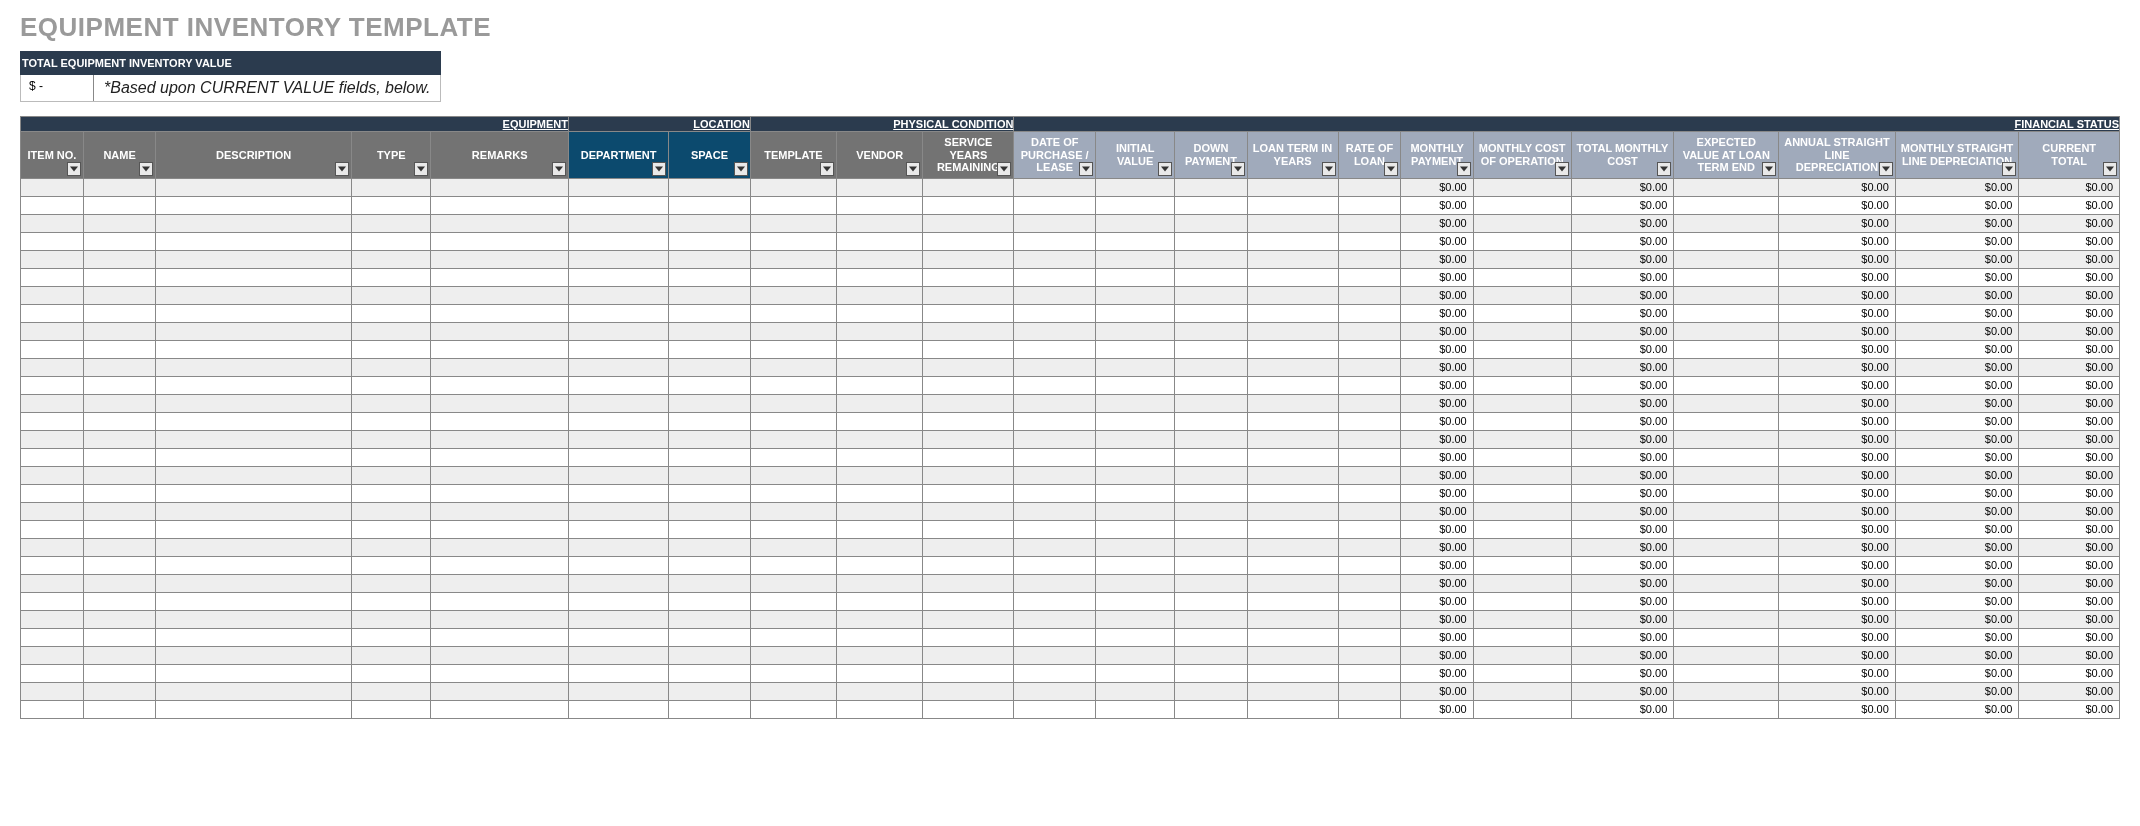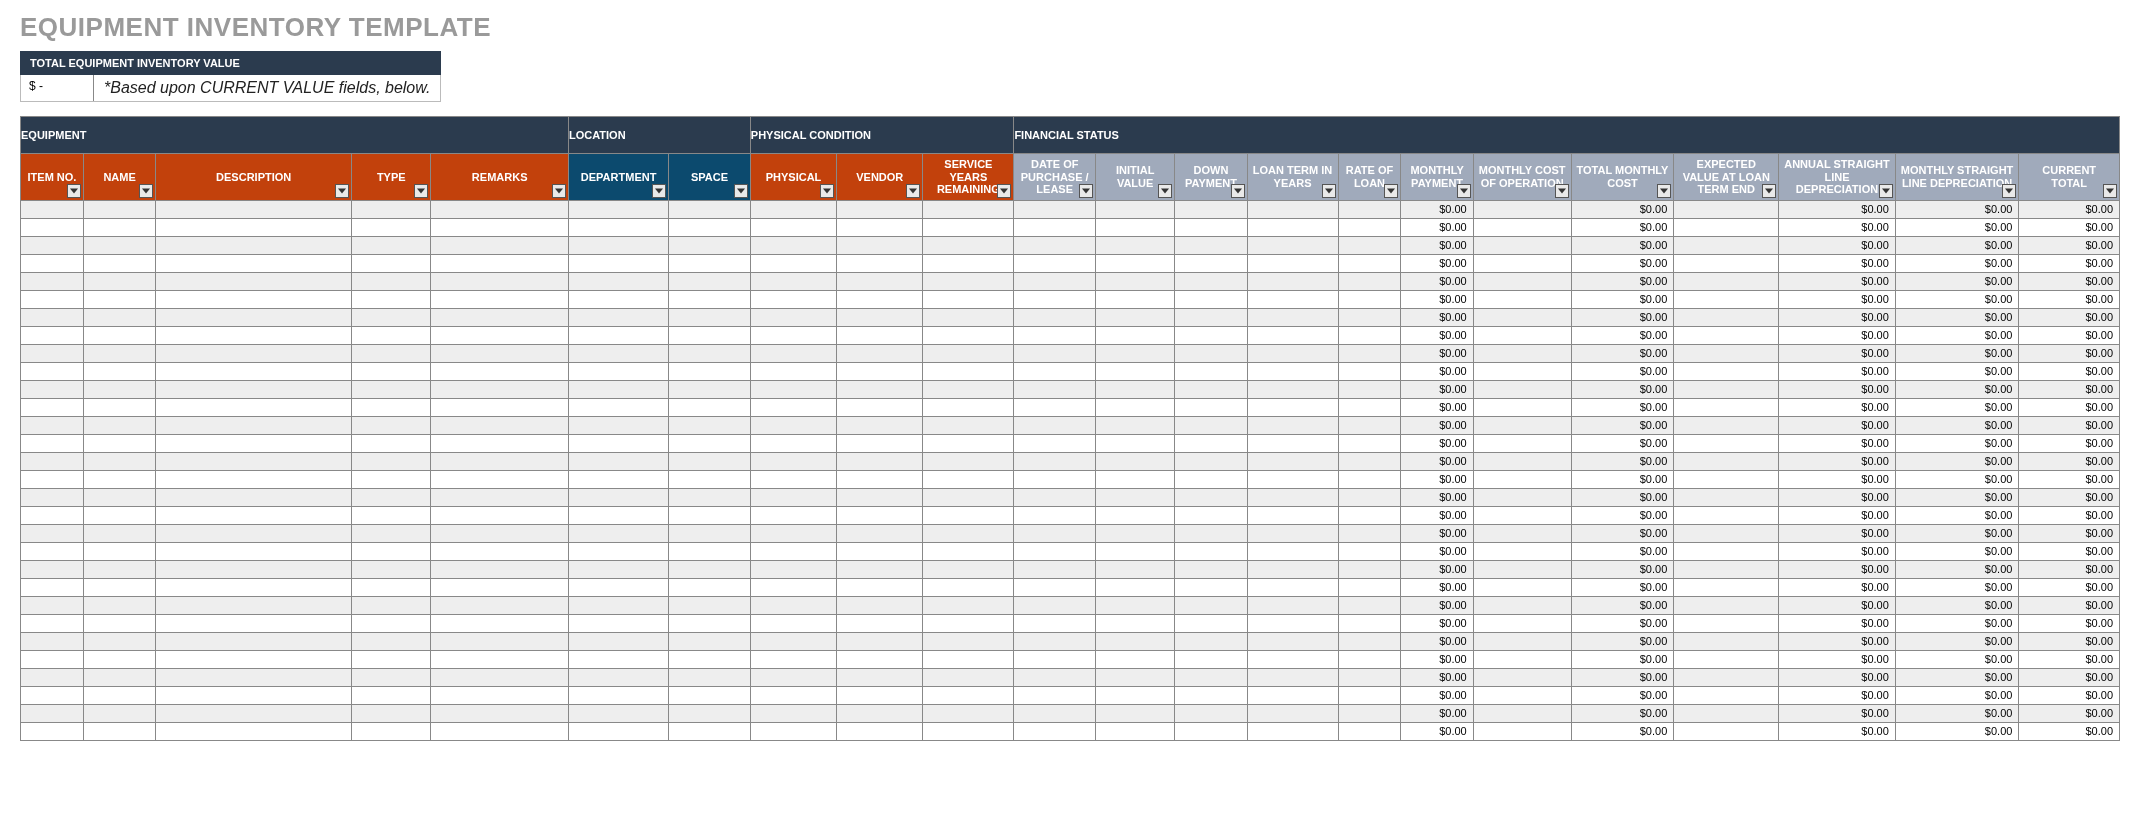--- a/index.html
+++ b/index.html
@@ -1,28 +1,28 @@
 <!DOCTYPE html>
 <html><head>
 <meta charset="utf-8">
 <style>
   * { box-sizing: border-box; margin: 0; padding: 0; }
   html, body { width: 2140px; font-family: Arial, Helvetica, sans-serif; background: #fff; }
   body { padding: 12px 20px 40px 20px; }
   .title { color: #9a9a9a; font-size: 26px; font-weight: 700; letter-spacing: .5px; margin-bottom: 8px; }
   .summary-wrap { display: inline-block; margin-bottom: 14px; }
-  .summary-head { background: #2b3b4e; color: #fff; font-size: 11px; font-weight: 700; padding: 6px 10px; }
+  .summary-head { background: #2b3b4e; color: #fff; font-size: 11px; font-weight: 700; padding: 6px 2px; }
   .summary-row { display: flex; border: 1px solid #bbb; border-top: none; }
   .summary-cell-val { width: 72px; padding: 4px 8px; font-size: 12px; color: #000; }
   .summary-cell-note { flex: 1; padding: 4px 10px; font-size: 16px; font-style: italic; color: #222; border-left: 1px solid #888; }
   table { border-collapse: collapse; width: 100%; table-layout: fixed; }
   th, td { border: 1px solid #888; font-size: 11px; }
-  .group-row th { background: #2b3b4e; color: #fff; font-weight: 700; text-align: left; padding: 12px 0; }
+  .group-row th { background: #2b3b4e; color: #fff; font-weight: 700; text-align: right; padding: 1px 0; text-decoration: underline; }
   .hdr-row th {
-    background: #c2410c; color: #fff; font-weight: 700; text-align: center;
+    background: #737373; color: #fff; font-weight: 700; text-align: center;
     padding: 4px 4px 4px 4px; line-height: 1.15; position: relative; height: 40px; vertical-align: middle;
   }
   .hdr-row th.lighter { background: #0c4a6e; }
   .hdr-row th.lightest { background: #a0aabb; }
   .filter {
     position: absolute; right: 2px; bottom: 2px; width: 14px; height: 14px;
     background: #e9e9e9; border: 1px solid #555; display: flex; align-items: center; justify-content: center;
   }
   .filter svg { width: 8px; height: 6px; display: block; }
   tbody td { height: 18px; padding: 0 6px; font-size: 11px; color: #000; }
@@ -128,21 +128,21 @@
         <th class="lighter"><span>DEPARTMENT</span><span class="filter">
             <svg viewBox="0 0 10 6">
               <path d="M0 0 L10 0 L5 6 Z" fill="#333"></path>
             </svg>
           </span></th>
         <th class="lighter"><span>SPACE</span><span class="filter">
             <svg viewBox="0 0 10 6">
               <path d="M0 0 L10 0 L5 6 Z" fill="#333"></path>
             </svg>
           </span></th>
-        <th><span>PHYSICAL</span><span class="filter">
+        <th><span>TEMPLATE</span><span class="filter">
             <svg viewBox="0 0 10 6">
               <path d="M0 0 L10 0 L5 6 Z" fill="#333"></path>
             </svg>
           </span></th>
         <th><span>VENDOR</span><span class="filter">
             <svg viewBox="0 0 10 6">
               <path d="M0 0 L10 0 L5 6 Z" fill="#333"></path>
             </svg>
           </span></th>
         <th><span>SERVICE YEARS REMAINING</span><span class="filter">

